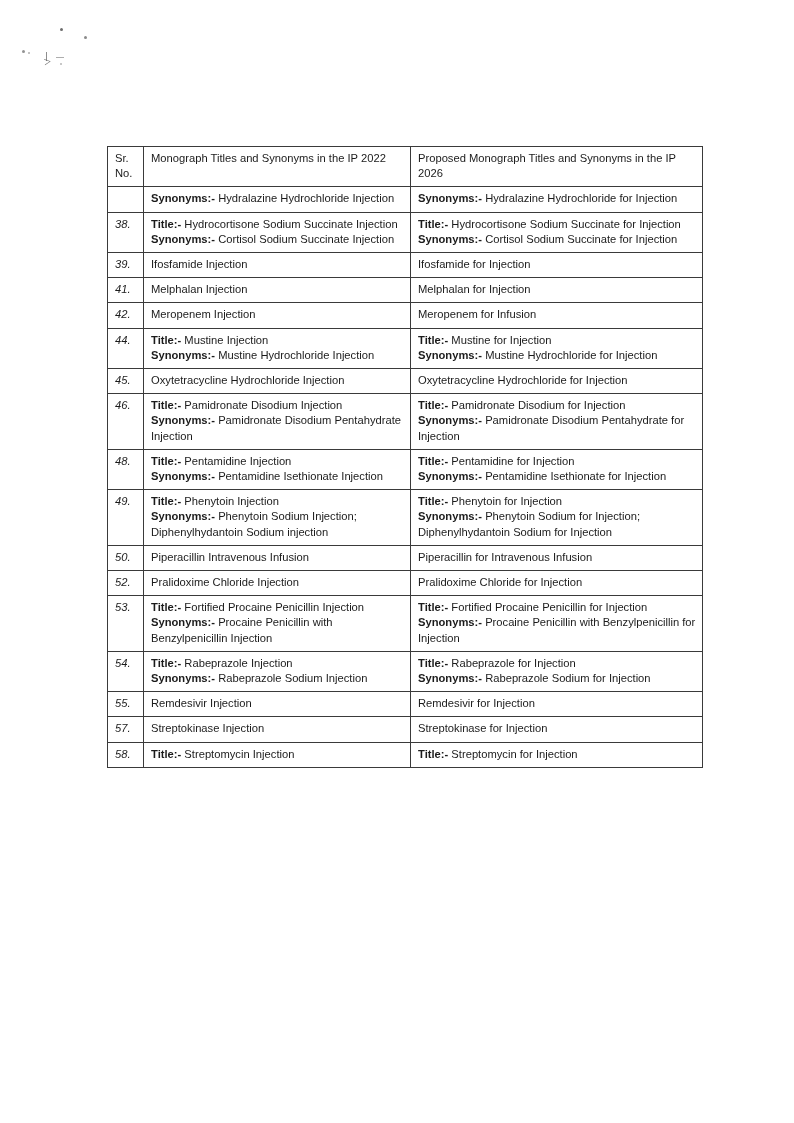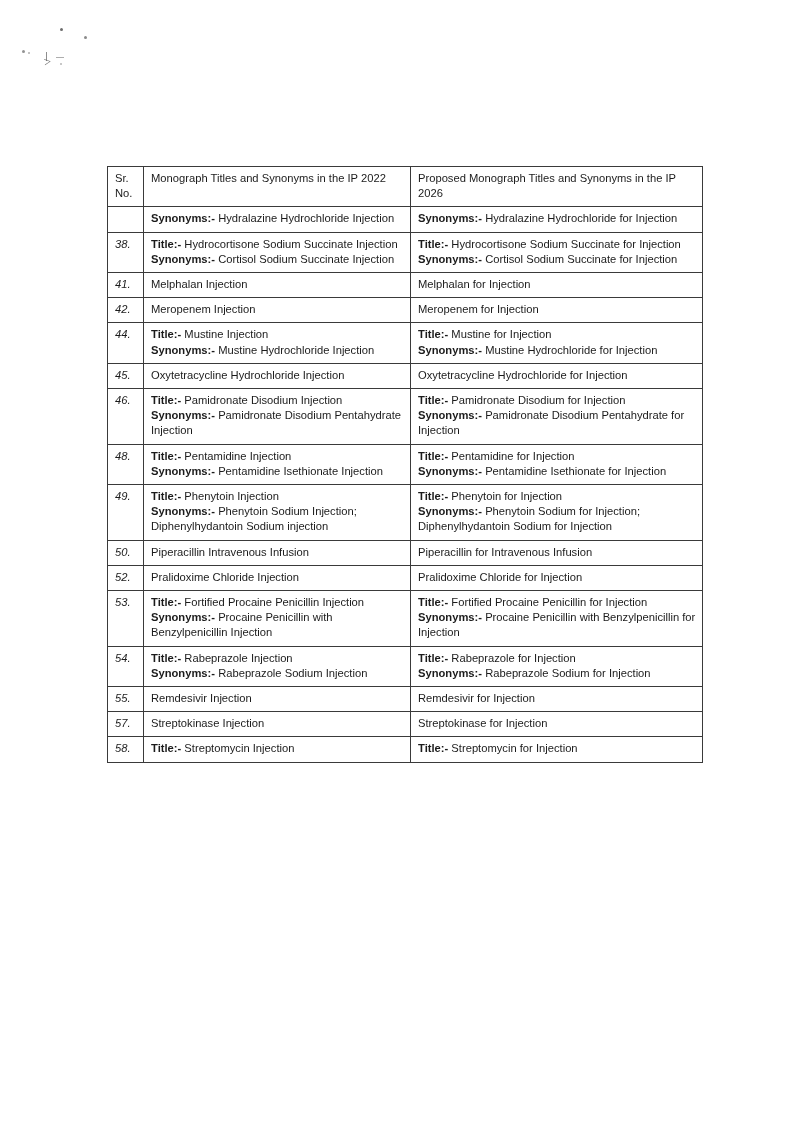--- a/index.html
+++ b/index.html
@@ -32,21 +32,20 @@
   .page { position: absolute; inset: 0; }
 
   table.monograph {
     position: absolute;
     left: 107px;
     top: 146px;
     width: 595px;
     border-collapse: collapse;
     table-layout: fixed;
     background: #fff;
-    margin-top: 20px;
   }
   table.monograph td, table.monograph th {
     border: 1px solid #3a3a3a;
     vertical-align: top;
     padding: 4px 6px 5px 7px;
     font-size: 11.2px;
     line-height: 15.2px;
     text-align: left;
     font-weight: normal;
   }
@@ -117,35 +116,44 @@
           <td>
             <div class="ln"><span class="lbl">Title:-</span> Hydrocortisone Sodium Succinate Injection</div>
             <div class="ln"><span class="lbl">Synonyms:-</span> Cortisol Sodium Succinate Injection</div>
           </td>
           <td>
             <div class="ln"><span class="lbl">Title:-</span> Hydrocortisone Sodium Succinate for Injection</div>
             <div class="ln"><span class="lbl">Synonyms:-</span> Cortisol Sodium Succinate for Injection</div>
           </td>
         </tr>
         <tr>
+          <td class="sr">39.</td>
+          <td>
+            <div class="ln">Ifosfamide Injection</div>
+          </td>
+          <td>
+            <div class="ln">Ifosfamide for Injection</div>
+          </td>
+        </tr>
+        <tr>
           <td class="sr">41.</td>
           <td>
             <div class="ln">Melphalan Injection</div>
           </td>
           <td>
             <div class="ln">Melphalan for Injection</div>
           </td>
         </tr>
         <tr>
           <td class="sr">42.</td>
           <td>
             <div class="ln">Meropenem Injection</div>
           </td>
           <td>
-            <div class="ln">Meropenem for Injection</div>
+            <div class="ln">Meropenem for Infusion</div>
           </td>
         </tr>
         <tr>
           <td class="sr">44.</td>
           <td>
             <div class="ln"><span class="lbl">Title:-</span> Mustine Injection</div>
             <div class="ln"><span class="lbl">Synonyms:-</span> Mustine Hydrochloride Injection</div>
           </td>
           <td>
             <div class="ln"><span class="lbl">Title:-</span> Mustine for Injection</div>

